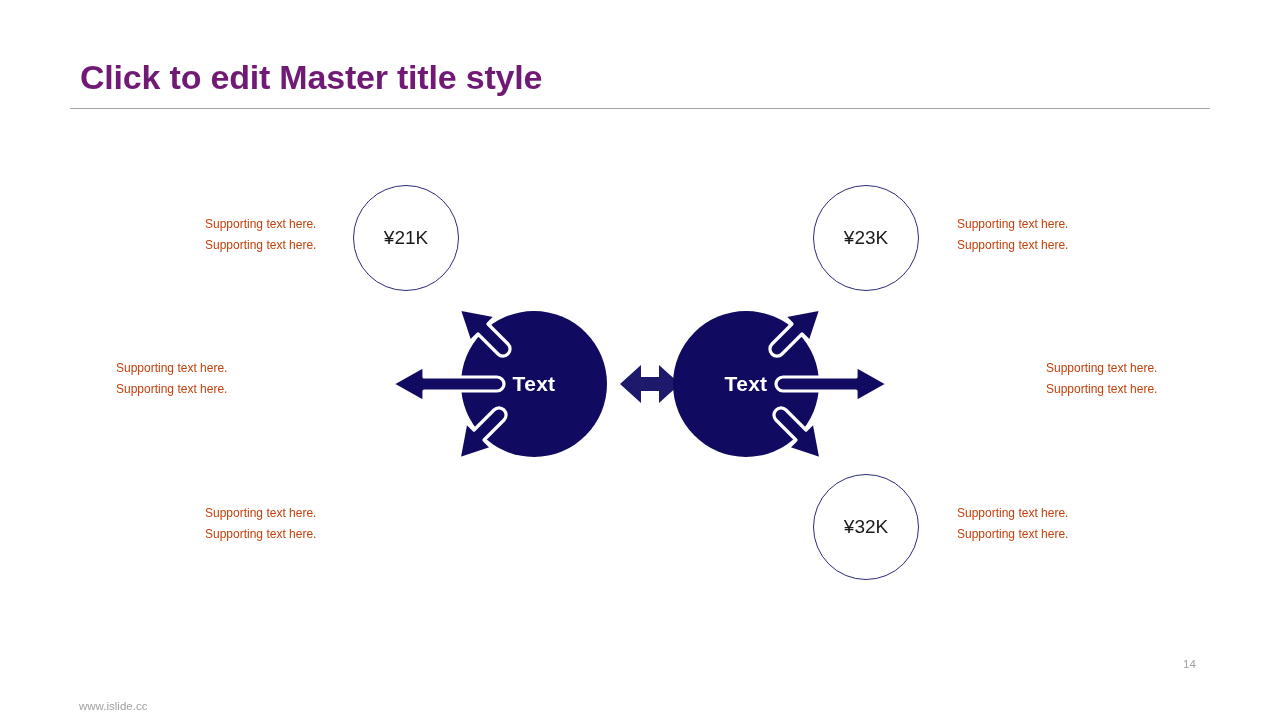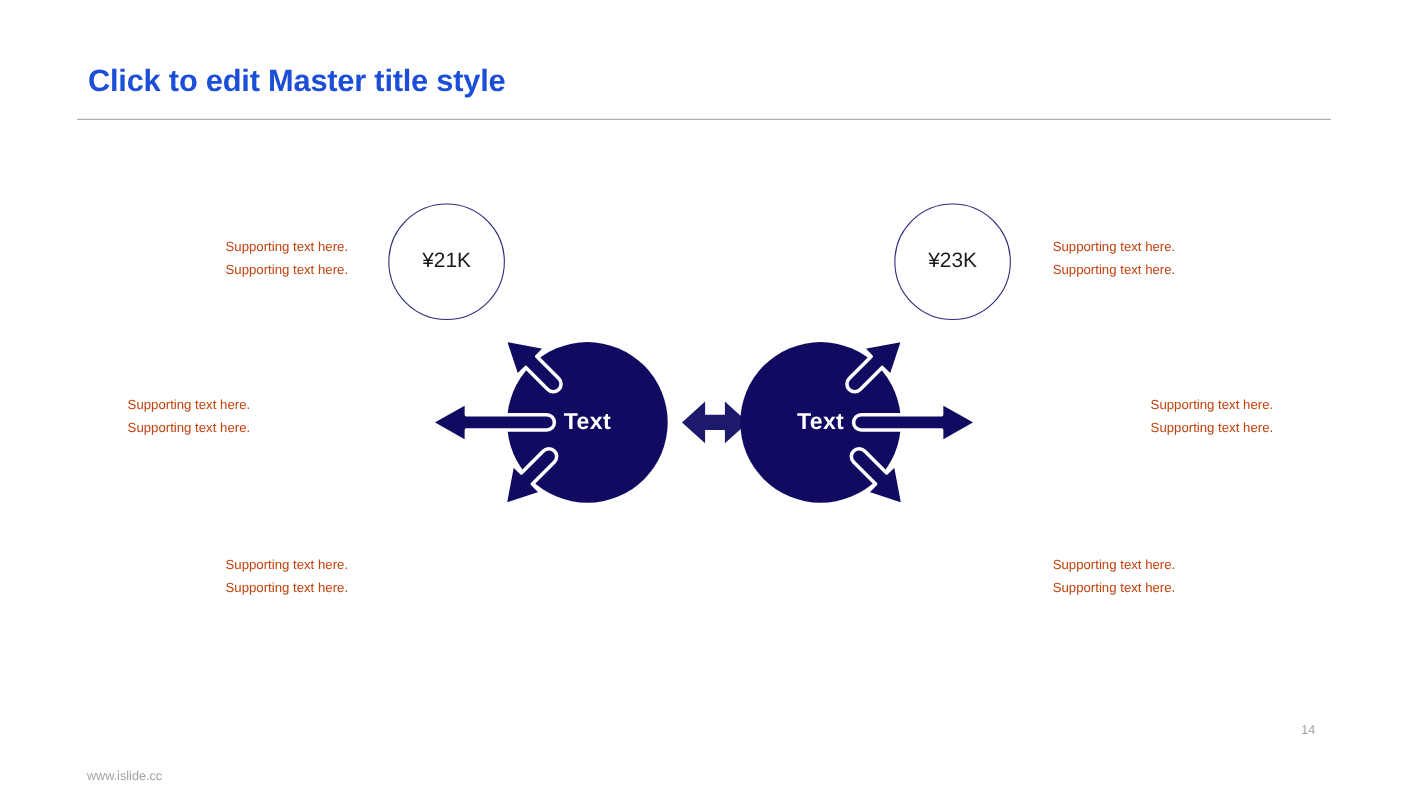--- a/index.html
+++ b/index.html
@@ -16,23 +16,23 @@
     height: 720px;
     background: #ffffff;
     overflow: hidden;
   }
 
   
   .title {
     position: absolute;
     left: 80px;
     top: 58px;
-    font-size: 28px;
+    font-size: 34px;
     font-weight: bold;
-    color: #1d4ed8;
+    color: #701a75;
     letter-spacing: -0.2px;
     white-space: nowrap;
   }
   .title-rule {
     position: absolute;
     left: 70px;
     top: 108px;
     width: 1140px;
     height: 1px;
     background: #a6a6a6;
@@ -187,20 +187,23 @@
 
     <div class="hub-label hub-label-left">Text</div>
     <div class="hub-label hub-label-right">Text</div>
 
     <div class="node node-0">
       <span class="node-value">¥21K</span>
     </div>
     <div class="node node-3">
       <span class="node-value">¥23K</span>
     </div>
+    <div class="node node-5">
+      <span class="node-value">¥32K</span>
+    </div>
 
     <div class="support sup-0 left-align">
       <div>Supporting text here.</div>
       <div>Supporting text here.</div>
     </div>
     <div class="support sup-1 left-align">
       <div>Supporting text here.</div>
       <div>Supporting text here.</div>
     </div>
     <div class="support sup-2 left-align">

